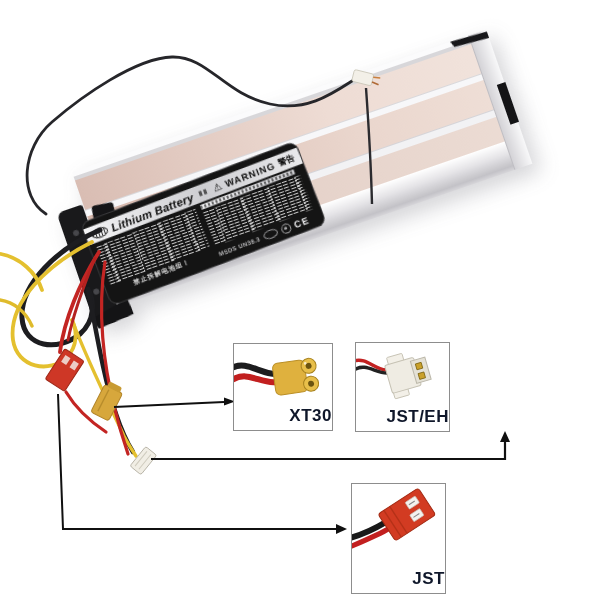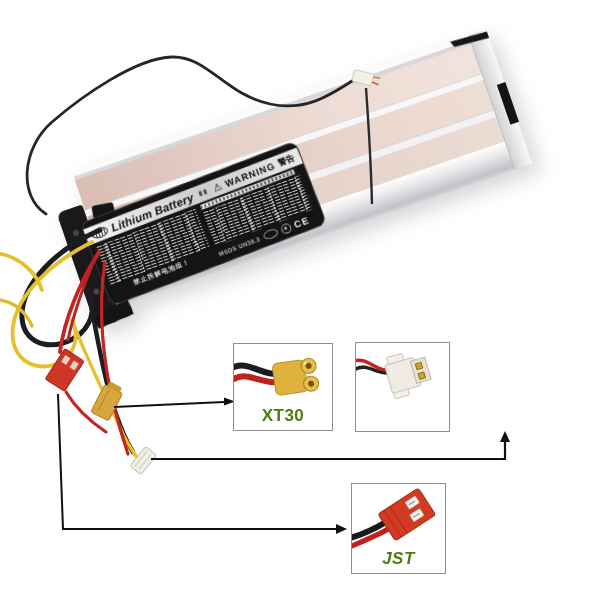--- a/index.html
+++ b/index.html
@@ -65,23 +65,23 @@
   .cetxt{font-size:9.5px;font-weight:bold;color:#e9e9eb;letter-spacing:1.5px;}
 
   
   .wires{position:absolute;left:0;top:0;pointer-events:none;}
 
   
   .callout{position:absolute;background:#ffffff;border:1px solid #8d8d8d;box-sizing:border-box;}
   .co-xt30{left:233px;top:343px;width:100px;height:88px;}
   .co-jsteh{left:355px;top:342px;width:95px;height:90px;}
   .co-jstzh{left:462px;top:341px;width:97px;height:90px;}
-  .co-jst{left:351px;top:483px;width:95px;height:91px;font-style:italic;}
-  .co-label{position:absolute;left:0;bottom:4px;width:100%;text-align:center;
-            font-size:17px;font-weight:bold;color:#4d7c0f;letter-spacing:.5px;}
+  .co-jst{left:351px;top:483px;width:95px;height:111px;}
+  .co-label{position:absolute;left:0;bottom:4px;width:100%;text-align:right;
+            font-size:17px;font-weight:bold;color:#0f172a;letter-spacing:.5px;}
   .co-art{position:absolute;left:0;top:2px;}
 </style>
 </head>
 <body>
 
 <div class="stage">
 
   <div class="battery">
     <div class="stripe st1"></div>
     <div class="stripe st2"></div>
@@ -210,20 +210,21 @@
       <path d="M -2,25 C 10,17 20,29 32,28" fill="none" stroke="#222" stroke-width="3.5" stroke-linecap="round"></path>
       <g transform="translate(50,30) rotate(-16)">
         <rect x="-14" y="-22" width="16" height="8" rx="1" fill="#f3f0e8" stroke="#c6c2b4" stroke-width="0.9"></rect>
         <rect x="-17" y="12" width="15" height="8" rx="1" fill="#f3f0e8" stroke="#c6c2b4" stroke-width="0.9"></rect>
         <rect x="-18" y="-15" width="30" height="29" rx="2" fill="#efece3" stroke="#c6c2b4" stroke-width="1"></rect>
         <rect x="8" y="-12" width="15" height="23" fill="#e4e1d6" stroke="#bbb7a9" stroke-width="1"></rect>
         <rect x="12" y="-8" width="6" height="6" fill="#caa12b" stroke="#7d6410" stroke-width="0.8"></rect>
         <rect x="12" y="2" width="6" height="6" fill="#caa12b" stroke="#7d6410" stroke-width="0.8"></rect>
       </g>
     </svg>
+    <div class="co-label">JST/EH</div>
   </div>
 
 
   <div class="callout co-jst">
     <svg class="co-art" width="93" height="66" viewBox="0 0 93 66">
       <path d="M -2,52 C 12,48 24,42 34,36" fill="none" stroke="#191919" stroke-width="6" stroke-linecap="round"></path>
       <path d="M 0,60 C 14,54 28,48 38,42" fill="none" stroke="#c21f1f" stroke-width="5" stroke-linecap="round"></path>
       <g transform="translate(54,29) rotate(-33)">
         <rect x="-23" y="-16" width="48" height="32" rx="3" fill="#d23b22" stroke="#a32b14" stroke-width="1"></rect>
         <line x1="-16" y1="-16" x2="-16" y2="16" stroke="#b53118" stroke-width="1.4"></line>

